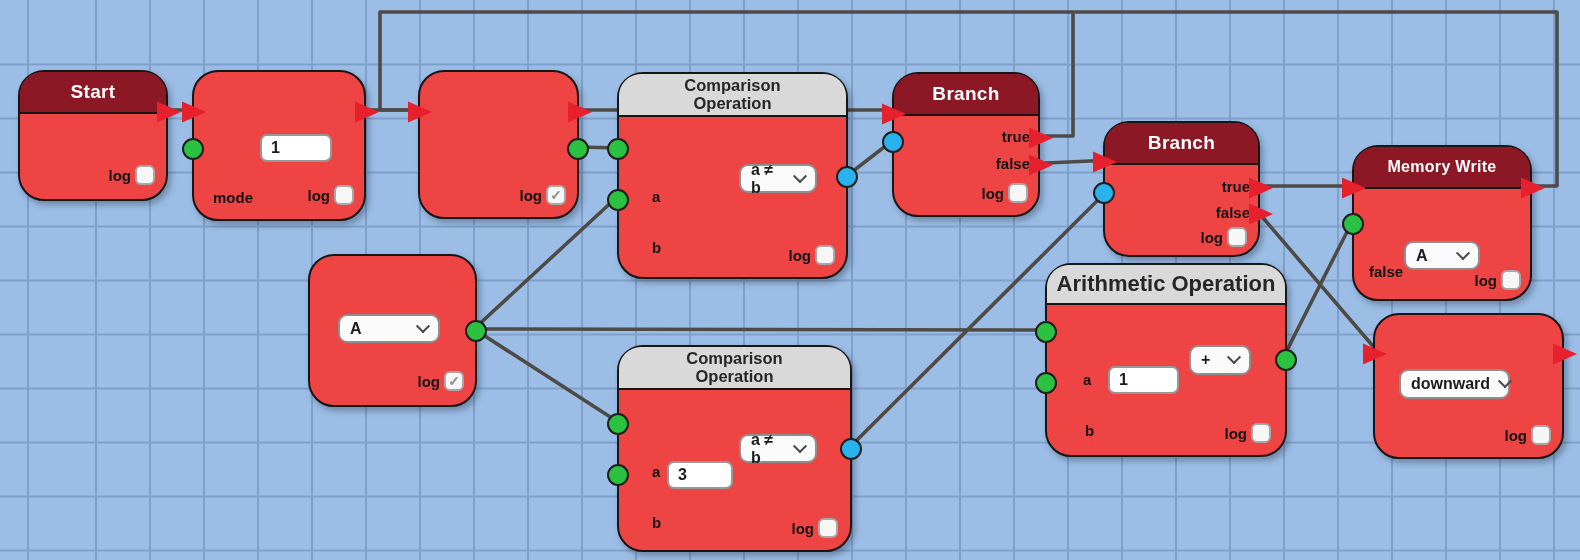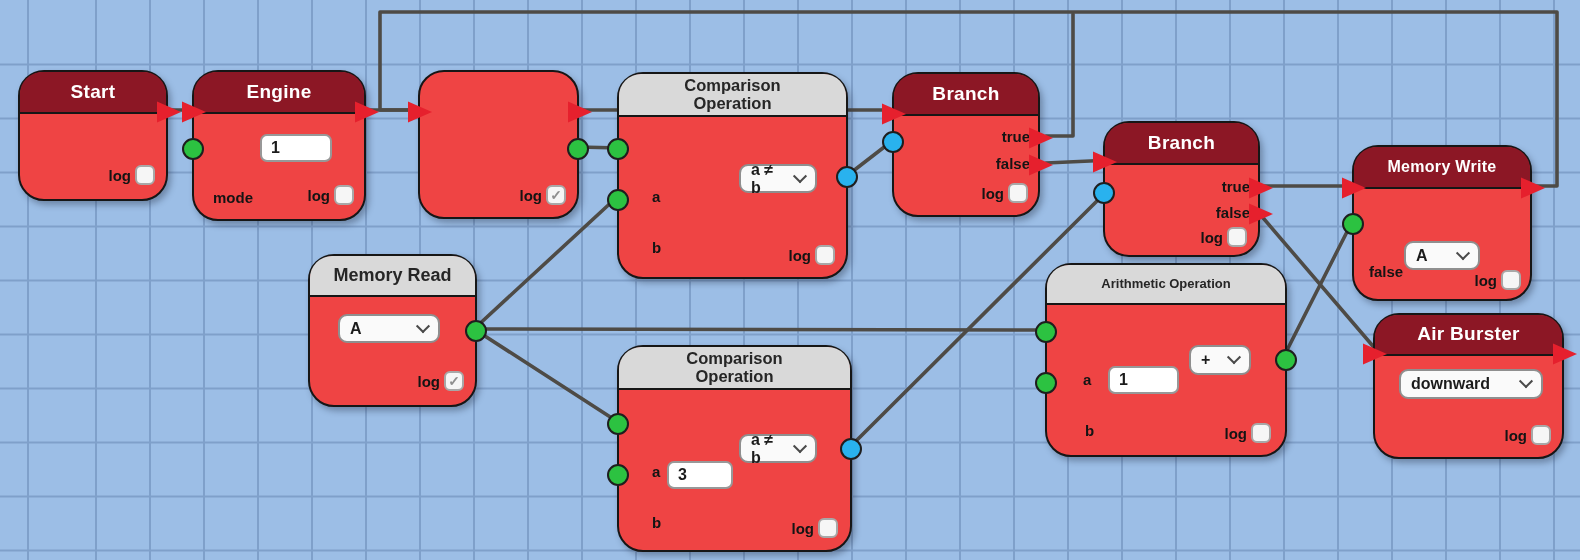--- a/index.html
+++ b/index.html
@@ -76,23 +76,20 @@
       <span class="ttl">Start</span>
     </div>
   <div class="pin exec" style="right:-15px;top:29px;"></div>
   <div class="logrow" style="right:11px;bottom:14px;">
     <span class="lbl">log</span>
     <span class="checkbox" data-checked="false"></span>
   </div>
 </div>
 
 <div class="node" style="left:192px;top:70px;width:170px;height:147px;">
-  <div class="hd red" style="height:40px;">
-      <span class="ttl">Engine</span>
-    </div>
   <div class="pin exec" style="left:-13px;top:29px;"></div>
   <div class="pin exec" style="right:-15px;top:29px;"></div>
   <div class="pin dot green" style="left:-12px;top:66px;"></div>
   <span class="lbl plabel" style="left:19px;top:69px;">mode</span>
   <div class="field" style="left:66px;top:62px;width:72px;height:28px;">
       <span>1</span>
     </div>
   <div class="logrow" style="right:10px;bottom:14px;">
     <span class="lbl">log</span>
     <span class="checkbox" data-checked="false"></span>
@@ -172,39 +169,33 @@
     <span>A</span>
       <span class="chev"></span>
   </div>
   <div class="logrow" style="right:9px;bottom:9px;">
     <span class="lbl">log</span>
     <span class="checkbox" data-checked="false"></span>
   </div>
 </div>
 
 <div class="node" style="left:1373px;top:313px;width:187px;height:142px;">
-  <div class="hd red" style="height:39px;">
-      <span class="ttl">Air Burster</span>
-    </div>
   <div class="pin exec" style="left:-13px;top:28px;"></div>
   <div class="pin exec" style="right:-15px;top:28px;"></div>
-  <div class="select" style="left:24px;top:54px;width:144px;height:30px;">
+  <div class="select" style="left:24px;top:54px;width:111px;height:30px;">
     <span>downward</span>
       <span class="chev"></span>
   </div>
   <div class="logrow" style="right:11px;bottom:12px;">
     <span class="lbl">log</span>
     <span class="checkbox" data-checked="false"></span>
   </div>
 </div>
 
 <div class="node" style="left:308px;top:254px;width:165px;height:149px;">
-  <div class="hd gray" style="height:39px;font-size:18px;">
-      <span class="ttl">Memory Read</span>
-    </div>
   <div class="pin dot green" style="right:-12px;top:64px;"></div>
   <div class="select" style="left:28px;top:58px;width:102px;height:29px;">
     <span>A</span>
       <span class="chev"></span>
   </div>
   <div class="logrow" style="right:11px;bottom:14px;">
     <span class="lbl">log</span>
     <span class="checkbox" data-checked="true"></span>
   </div>
 </div>
@@ -225,21 +216,21 @@
     <span>a ≠ b</span>
       <span class="chev"></span>
   </div>
   <div class="logrow" style="right:12px;bottom:12px;">
     <span class="lbl">log</span>
     <span class="checkbox" data-checked="false"></span>
   </div>
 </div>
 
 <div class="node" style="left:1045px;top:263px;width:238px;height:190px;">
-  <div class="hd gray" style="height:38px;font-size:13px;">
+  <div class="hd gray" style="height:38px;font-size:22px;">
       <span class="ttl">Arithmetic Operation</span>
     </div>
   <div class="pin dot green" style="left:-12px;top:56px;"></div>
   <div class="pin dot green" style="left:-12px;top:107px;"></div>
   <div class="pin dot green" style="right:-12px;top:84px;"></div>
   <span class="lbl plabel" style="left:36px;top:58px;">a</span>
   <span class="lbl plabel" style="left:38px;top:109px;">b</span>
   <div class="field" style="left:61px;top:101px;width:71px;height:28px;">
       <span>1</span>
     </div>

